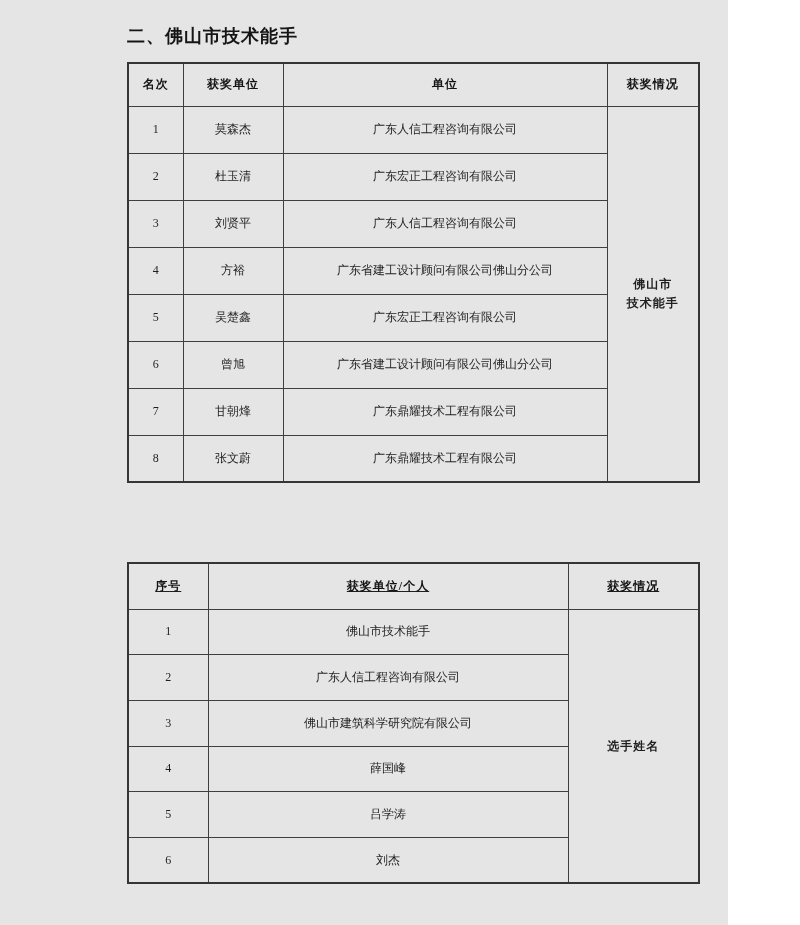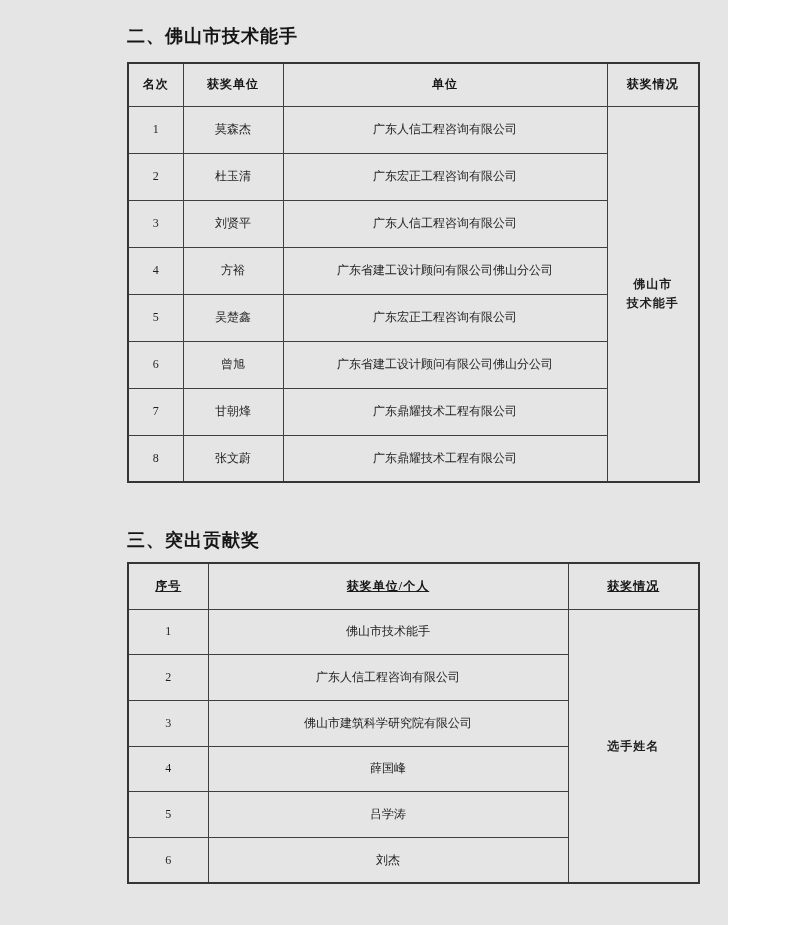--- a/index.html
+++ b/index.html
@@ -127,21 +127,20 @@
           <td>广东鼎耀技术工程有限公司</td>
         </tr>
         <tr>
           <td>8</td>
           <td>张文蔚</td>
           <td>广东鼎耀技术工程有限公司</td>
         </tr>
       </tbody>
   </table>
 
-  <div class="section-heading" id="heading-3">三、突出贡献奖</div>
 
   <table class="award-table" id="table-contrib">
     <colgroup>
       <col style="width:80px">
       <col style="width:360px">
       <col style="width:131px">
     </colgroup>
     <thead>
       <tr>
         <th>序号</th>

